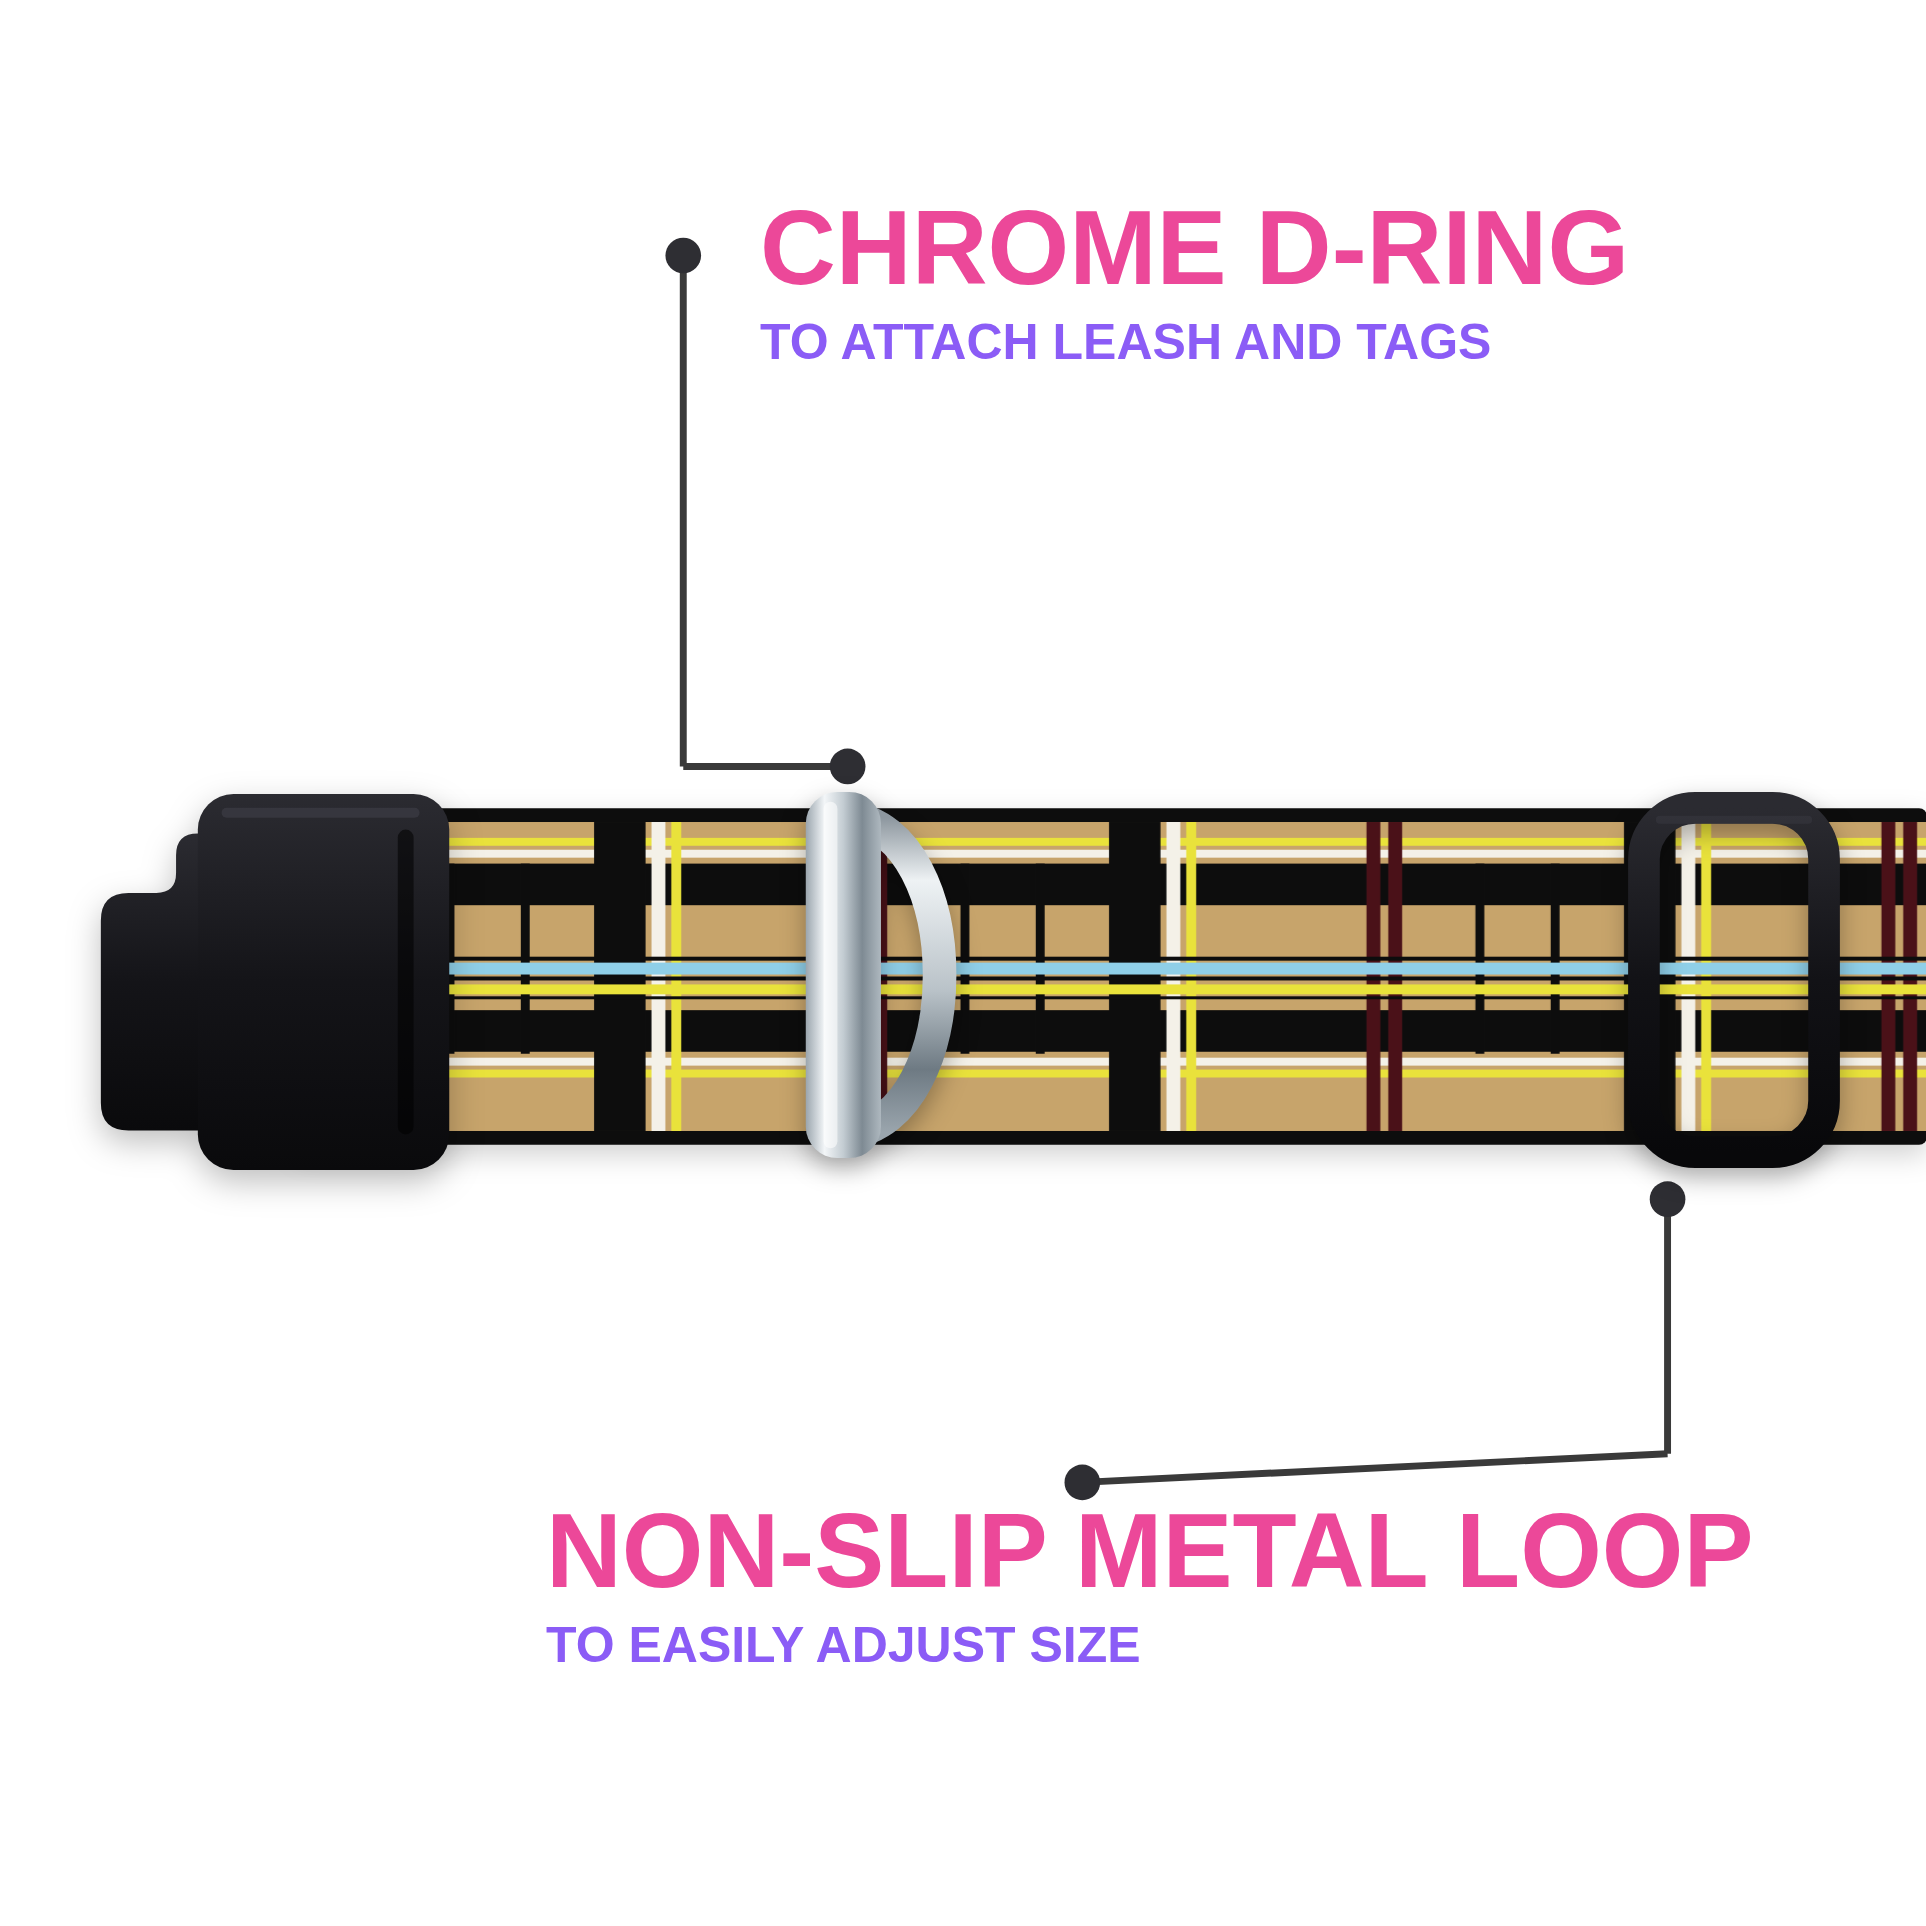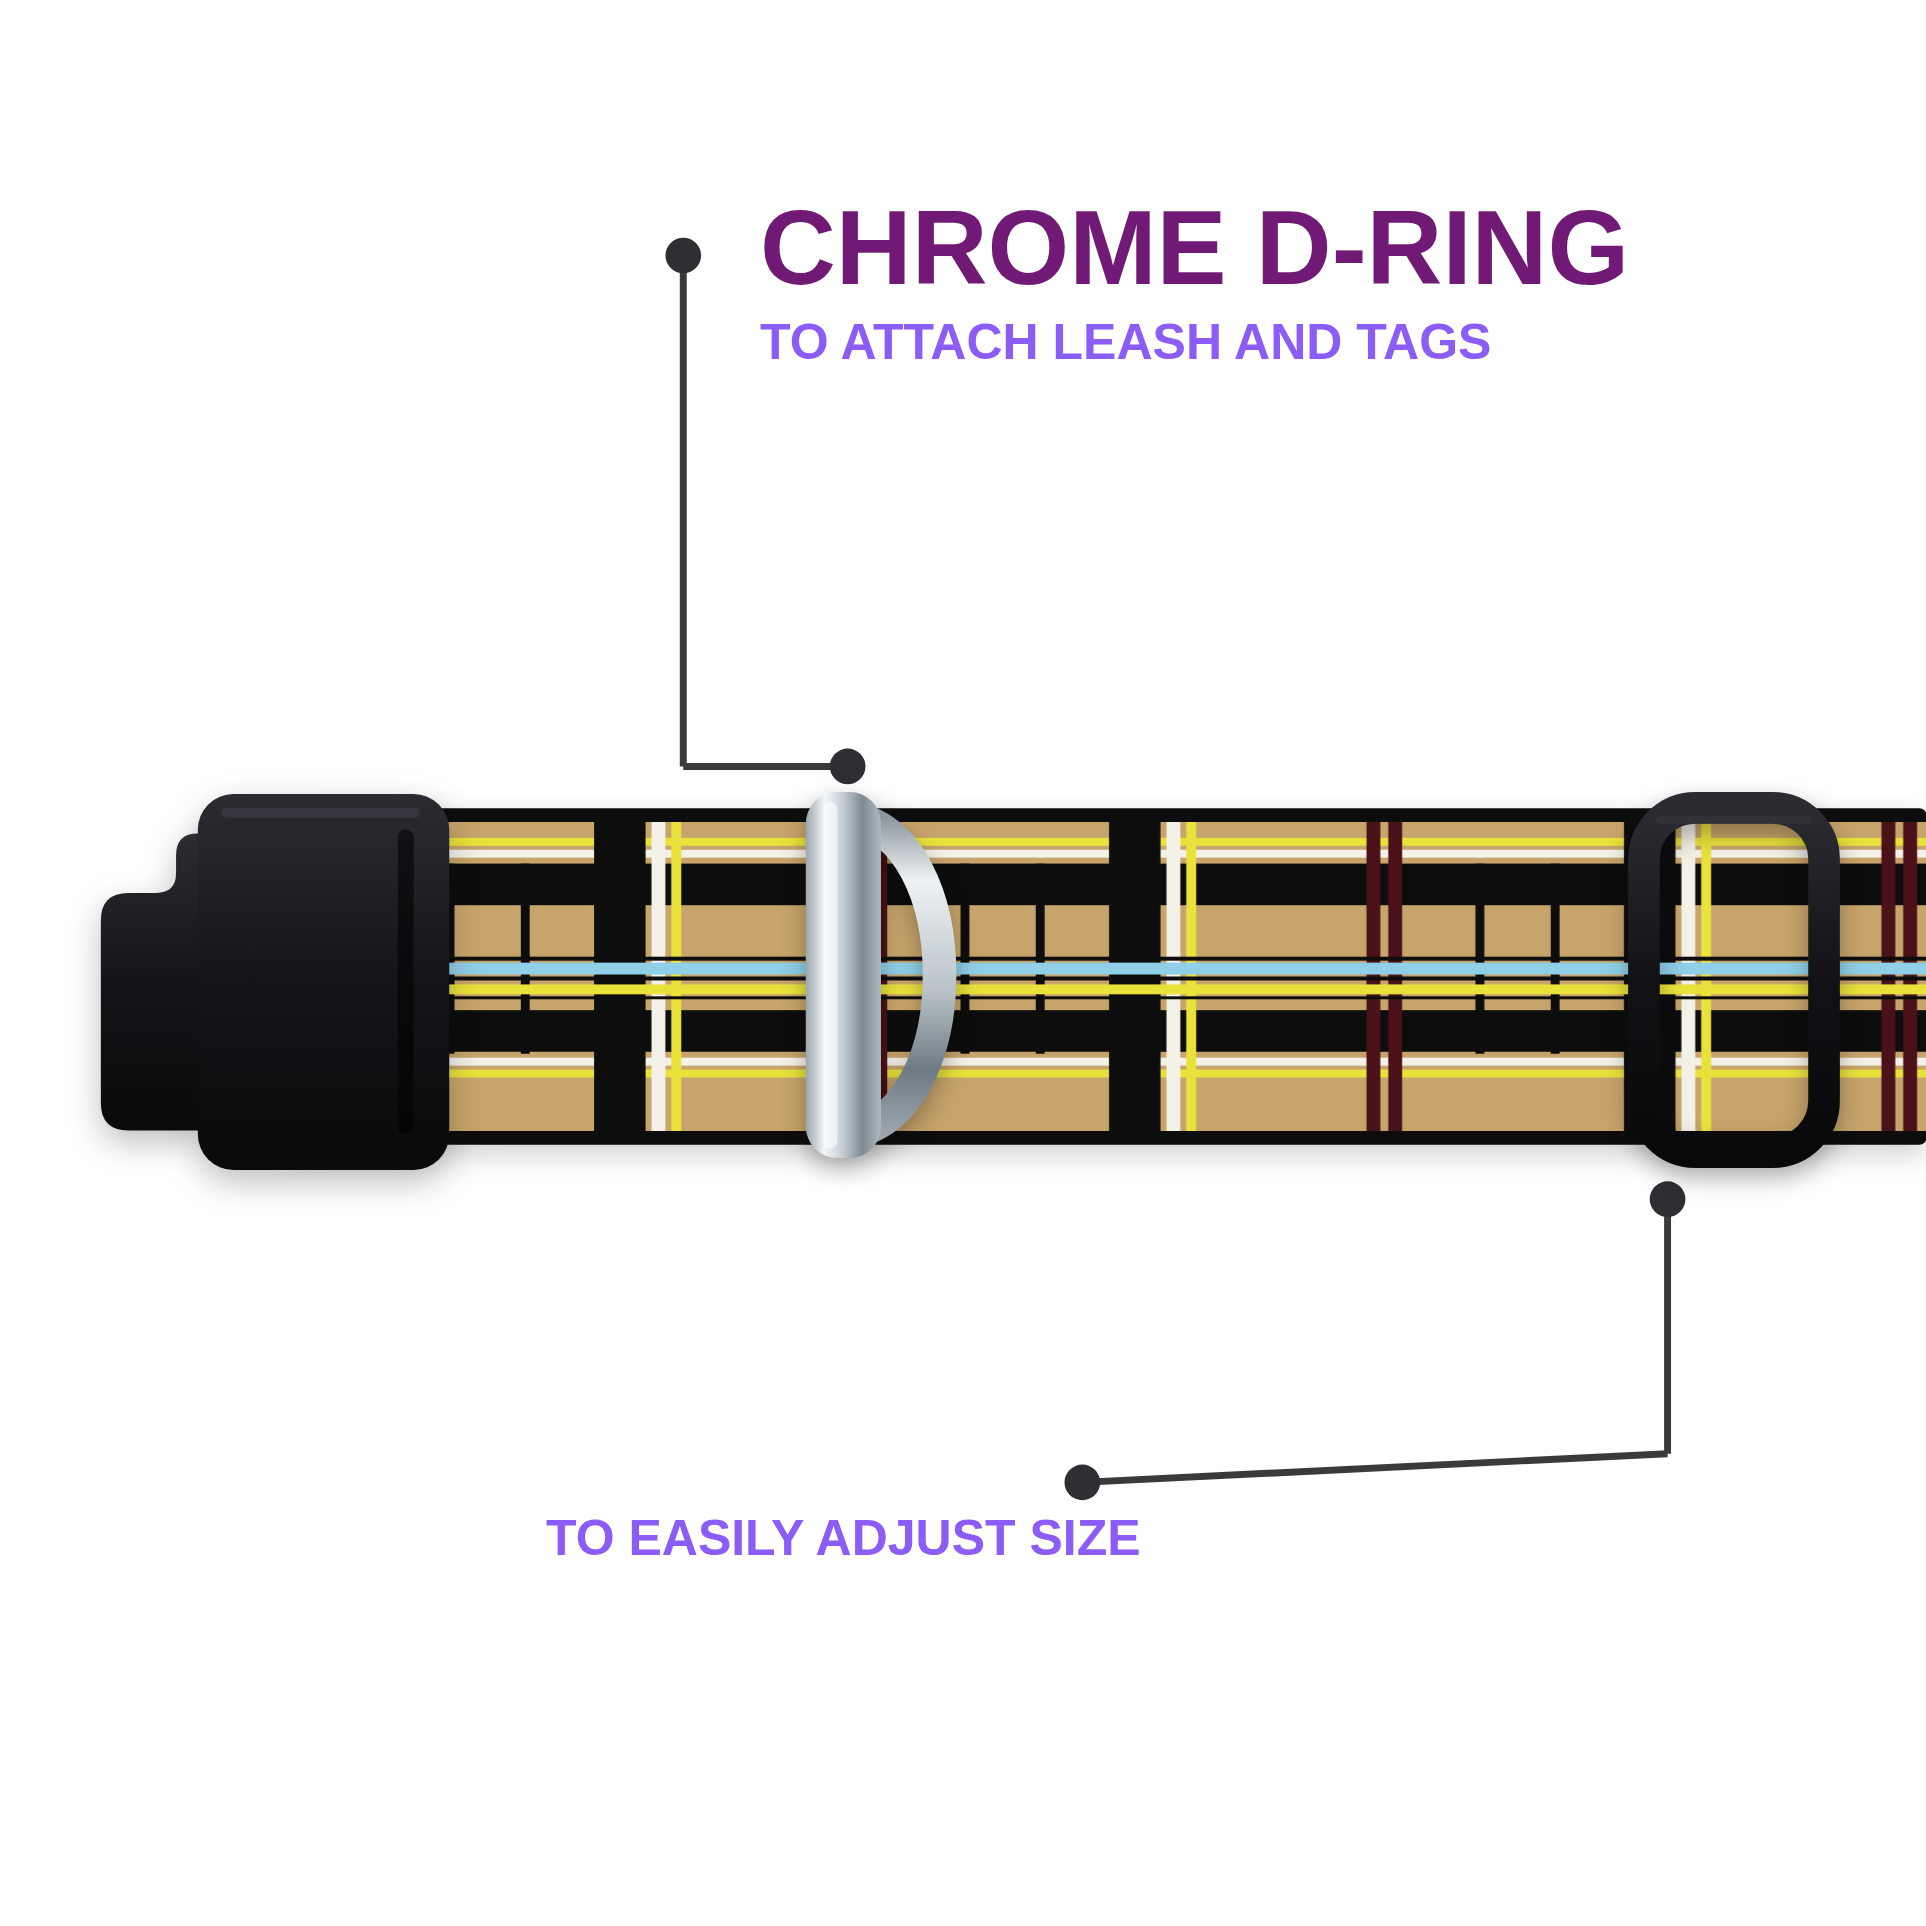--- a/index.html
+++ b/index.html
@@ -16,21 +16,21 @@
     overflow: hidden;
   }
   .abs { position: absolute; }
 
   
   .callout-title {
     font-weight: 700;
     font-size: 105px;
     line-height: 1.02;
     letter-spacing: 0px;
-    color: #701a75;
+    color: #ec4899;
     white-space: nowrap;
   }
   .callout-subtitle {
     font-weight: 700;
     font-size: 50px;
     line-height: 1.1;
     color: #8b5cf6;
     white-space: nowrap;
     margin-top: 14px;
   }
@@ -163,17 +163,18 @@
         <stop offset="1" stop-color="#08080a"></stop>
       </linearGradient>
     </defs>
     <g>
       <rect x="24" y="18" width="182" height="348" rx="52" fill="none" stroke="url(#sl)" stroke-width="32"></rect>
       <rect x="36" y="26" width="158" height="8" rx="4" fill="#3c3c44" opacity="0.45"></rect>
     </g>
   </svg>
 
   <div class="abs callout-bottom-text">
+    <div class="callout-title">NON-SLIP METAL LOOP</div>
     <div class="callout-subtitle">TO EASILY ADJUST SIZE</div>
   </div>
 
 </div>
 
 
 </body></html>

